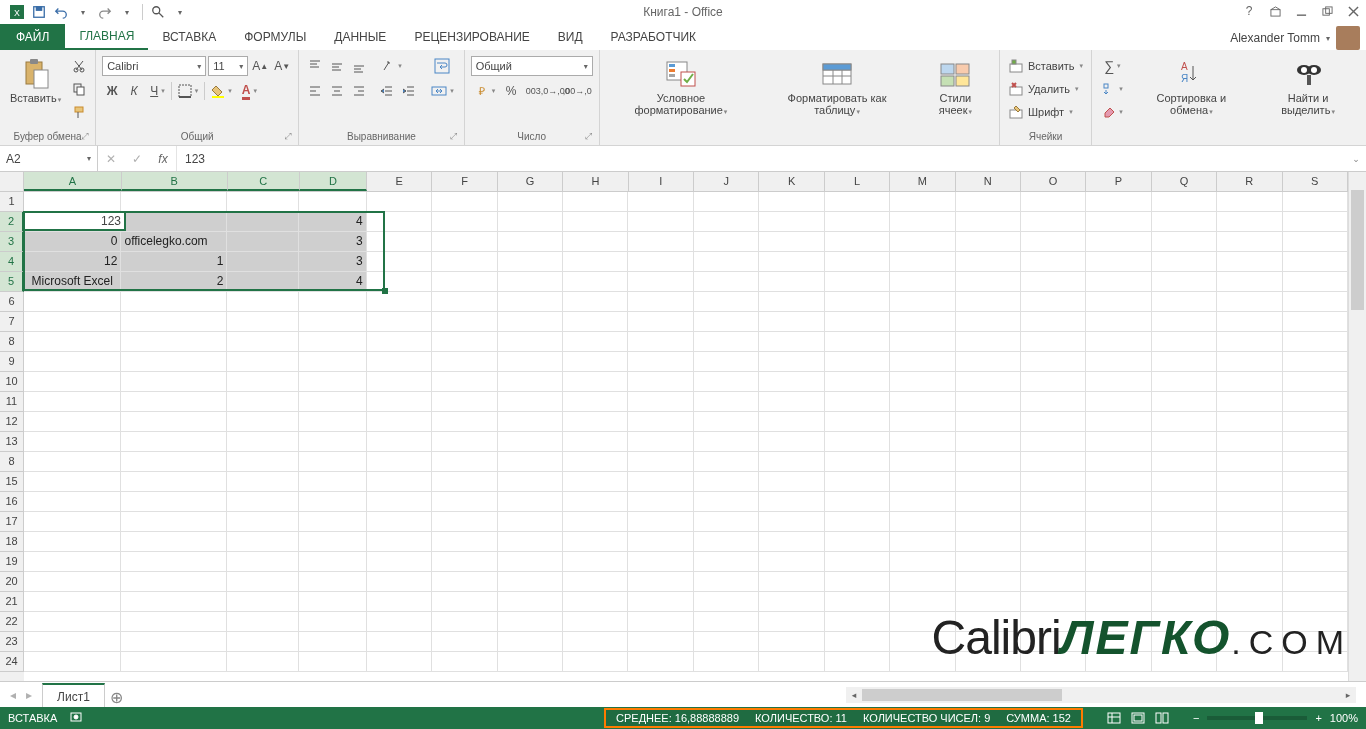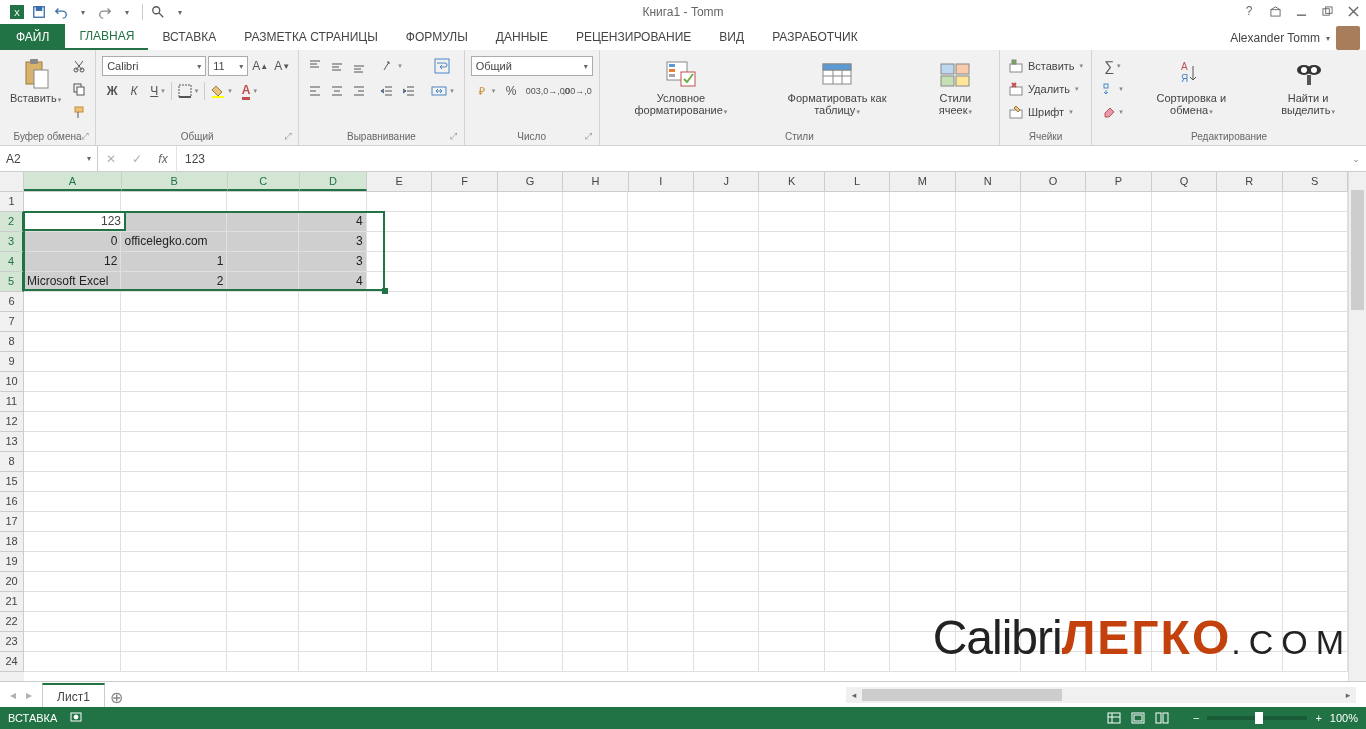--- a/index.html
+++ b/index.html
@@ -90,21 +90,21 @@
 .stats-box { display:flex; gap:16px; padding:2px 10px; border:2px solid #ff7b00; background:#1f6b41; height:20px; align-items:center;}
 .view-btns { display:flex; gap:2px; margin-left:8px;}
 .vb { width:22px; height:18px; display:flex; align-items:center; justify-content:center; cursor:pointer;}
 .zoom { display:flex; align-items:center; gap:8px; margin-left:8px;}
 .zoom-slider { width:100px; height:4px; background:#1a5c38; position:relative;}
 .zoom-slider::before{content:"";position:absolute;left:50%;top:-4px;width:2px;height:12px;background:#fff;}
 .zoom-thumb { position:absolute; left:48px; top:-4px; width:8px; height:12px; background:#fff;}
 
 
 .watermark { position:absolute; right:14px; bottom:64px; font-family:Georgia,serif; font-size:48px; color:#222; pointer-events:none; letter-spacing:-1px; z-index:10;}
-.watermark .blue { color:#c2410c; font-family:Arial,sans-serif; font-weight:bold; letter-spacing:2px;}
+.watermark .blue { color:#14532d; font-family:Arial,sans-serif; font-weight:bold; letter-spacing:2px;font-style:italic;}
 .watermark .com { font-size:34px; letter-spacing:8px;}
 
 .tri { font-size:8px; color:#666;}
 .dd { font-size:7px; color:#888; margin-left:1px;}
 </style>
 </head>
 <body>
 
 <div class="titlebar">
   <div class="qat">
@@ -134,21 +134,21 @@
     <div class="qat-item tri">▾</div>
     <div style="width:1px;height:16px;background:#ccc;margin:0 4px"></div>
     <div class="qat-item">
         <svg viewBox="0 0 16 16" fill="none" stroke="#555" stroke-width="1.5">
           <circle cx="6" cy="6" r="4"></circle>
           <path d="M9 9 L14 14"></path>
         </svg>
       </div>
     <div class="qat-item tri">▾</div>
   </div>
-  <div class="title-text">Книга1 - Tomm</div>
+  <div class="title-text">Книга1 - Office</div>
   <div class="winbtns">
     <div class="winbtn">?</div>
     <div class="winbtn">
         <svg viewBox="0 0 12 12" stroke="#666" fill="none">
           <rect x="1" y="4" width="10" height="7"></rect>
           <path d="M1 4 L6 1 L11 4"></path>
         </svg>
       </div>
     <div class="winbtn">
         <svg viewBox="0 0 12 12" stroke="#666" stroke-width="1.5">
@@ -167,21 +167,20 @@
           <line x1="11" y1="1" x2="1" y2="11"></line>
         </svg>
       </div>
   </div>
 </div>
 
 <div class="ribbon-tabs">
   <div class="file-tab">ФАЙЛ</div>
   <div class="tab active">ГЛАВНАЯ</div>
   <div class="tab">ВСТАВКА</div>
-  <div class="tab">РАЗМЕТКА СТРАНИЦЫ</div>
   <div class="tab">ФОРМУЛЫ</div>
   <div class="tab">ДАННЫЕ</div>
   <div class="tab">РЕЦЕНЗИРОВАНИЕ</div>
   <div class="tab">ВИД</div>
   <div class="tab">РАЗРАБОТЧИК</div>
   <div class="tab-spacer"></div>
   <div class="user-area">
     <span>Alexander Tomm</span>
       <span class="tri">▾</span>
     <div class="user-avatar"></div>
@@ -425,21 +424,20 @@
             <svg width="32" height="28" viewBox="0 0 32 28" stroke="#888">
               <rect x="2" y="4" width="13" height="10" fill="#bdd7ee"></rect>
               <rect x="17" y="4" width="13" height="10" fill="#f8cbad"></rect>
               <rect x="2" y="16" width="13" height="10" fill="#c5e0b4"></rect>
               <rect x="17" y="16" width="13" height="10" fill="#ffe699"></rect>
             </svg>
           </div>
         <div class="lbl"><span>Стили ячеек</span><span class="dd">▾</span></div>
       </div>
     </div>
-    <div class="group-label"><span>Стили</span></div>
   </div>
 
   <div class="group">
     <div class="group-body">
         <div class="col" style="gap:3px">
       <div class="txt-btn">
             <svg width="16" height="16" viewBox="0 0 16 16" stroke="#888" fill="none">
               <rect x="2" y="6" width="12" height="8" fill="#fff"></rect>
               <rect x="4" y="2" width="4" height="4" fill="#70ad47"></rect>
             </svg>
@@ -501,21 +499,20 @@
               <ellipse cx="10" cy="10" rx="7" ry="5" fill="#333"></ellipse>
               <ellipse cx="20" cy="10" rx="7" ry="5" fill="#333"></ellipse>
               <circle cx="10" cy="10" r="3" fill="#fff"></circle>
               <circle cx="20" cy="10" r="3" fill="#fff"></circle>
               <rect x="13" y="15" width="4" height="10"></rect>
             </svg>
           </div>
         <div class="lbl"><span>Найти и выделить</span><span class="dd">▾</span></div>
       </div>
     </div>
-    <div class="group-label"><span>Редактирование</span></div>
   </div>
 </div>
 
 <div class="formula-bar">
   <div class="name-box">
       <span>A2</span>
       <span class="arr">▾</span>
     </div>
   <div class="fb-btns">
     <div class="fb-btn">✕</div>
@@ -656,21 +653,21 @@
         <div class="cell" style="width: 69px;"></div>
         <div class="cell" style="width: 69px;"></div>
         <div class="cell" style="width: 69px;"></div>
         <div class="cell" style="width: 69px;"></div>
         <div class="cell" style="width: 69px;"></div>
         <div class="cell" style="width: 69px;"></div>
         <div class="cell" style="width: 69px;"></div>
         <div class="cell" style="width: 69px;"></div>
       </div>
       <div class="cell-row">
-        <div class="cell sel" style="width: 103px;">Microsoft Excel</div>
+        <div class="cell sel" style="width: 103px; text-align: center;">Microsoft Excel</div>
         <div class="cell sel num" style="width: 112px;">2</div>
         <div class="cell sel" style="width: 76px;"></div>
         <div class="cell sel num" style="width: 71px;">4</div>
         <div class="cell" style="width: 69px;"></div>
         <div class="cell" style="width: 69px;"></div>
         <div class="cell" style="width: 69px;"></div>
         <div class="cell" style="width: 69px;"></div>
         <div class="cell" style="width: 69px;"></div>
         <div class="cell" style="width: 69px;"></div>
         <div class="cell" style="width: 69px;"></div>
@@ -1109,20 +1106,26 @@
   </div>
 </div>
 
 <div class="status-bar">
   <span>ВСТАВКА</span>
   <span><svg width="14" height="14" viewBox="0 0 14 14" stroke="#fff" fill="none">
         <rect x="2" y="3" width="10" height="8"></rect>
         <circle cx="7" cy="7" r="2" fill="#fff"></circle>
       </svg></span>
   <div class="spacer"></div>
+  <div class="stats-box">
+    <span>СРЕДНЕЕ: 16,88888889</span>
+    <span>КОЛИЧЕСТВО: 11</span>
+    <span>КОЛИЧЕСТВО ЧИСЕЛ: 9</span>
+    <span>СУММА: 152</span>
+  </div>
   <div class="view-btns">
     <div class="vb">
         <svg width="14" height="12" stroke="#fff" fill="none">
           <rect x="1" y="1" width="12" height="10"></rect>
           <line x1="1" y1="5" x2="13" y2="5"></line>
           <line x1="5" y1="1" x2="5" y2="11"></line>
         </svg>
       </div>
     <div class="vb">
         <svg width="14" height="12" stroke="#fff" fill="none">

